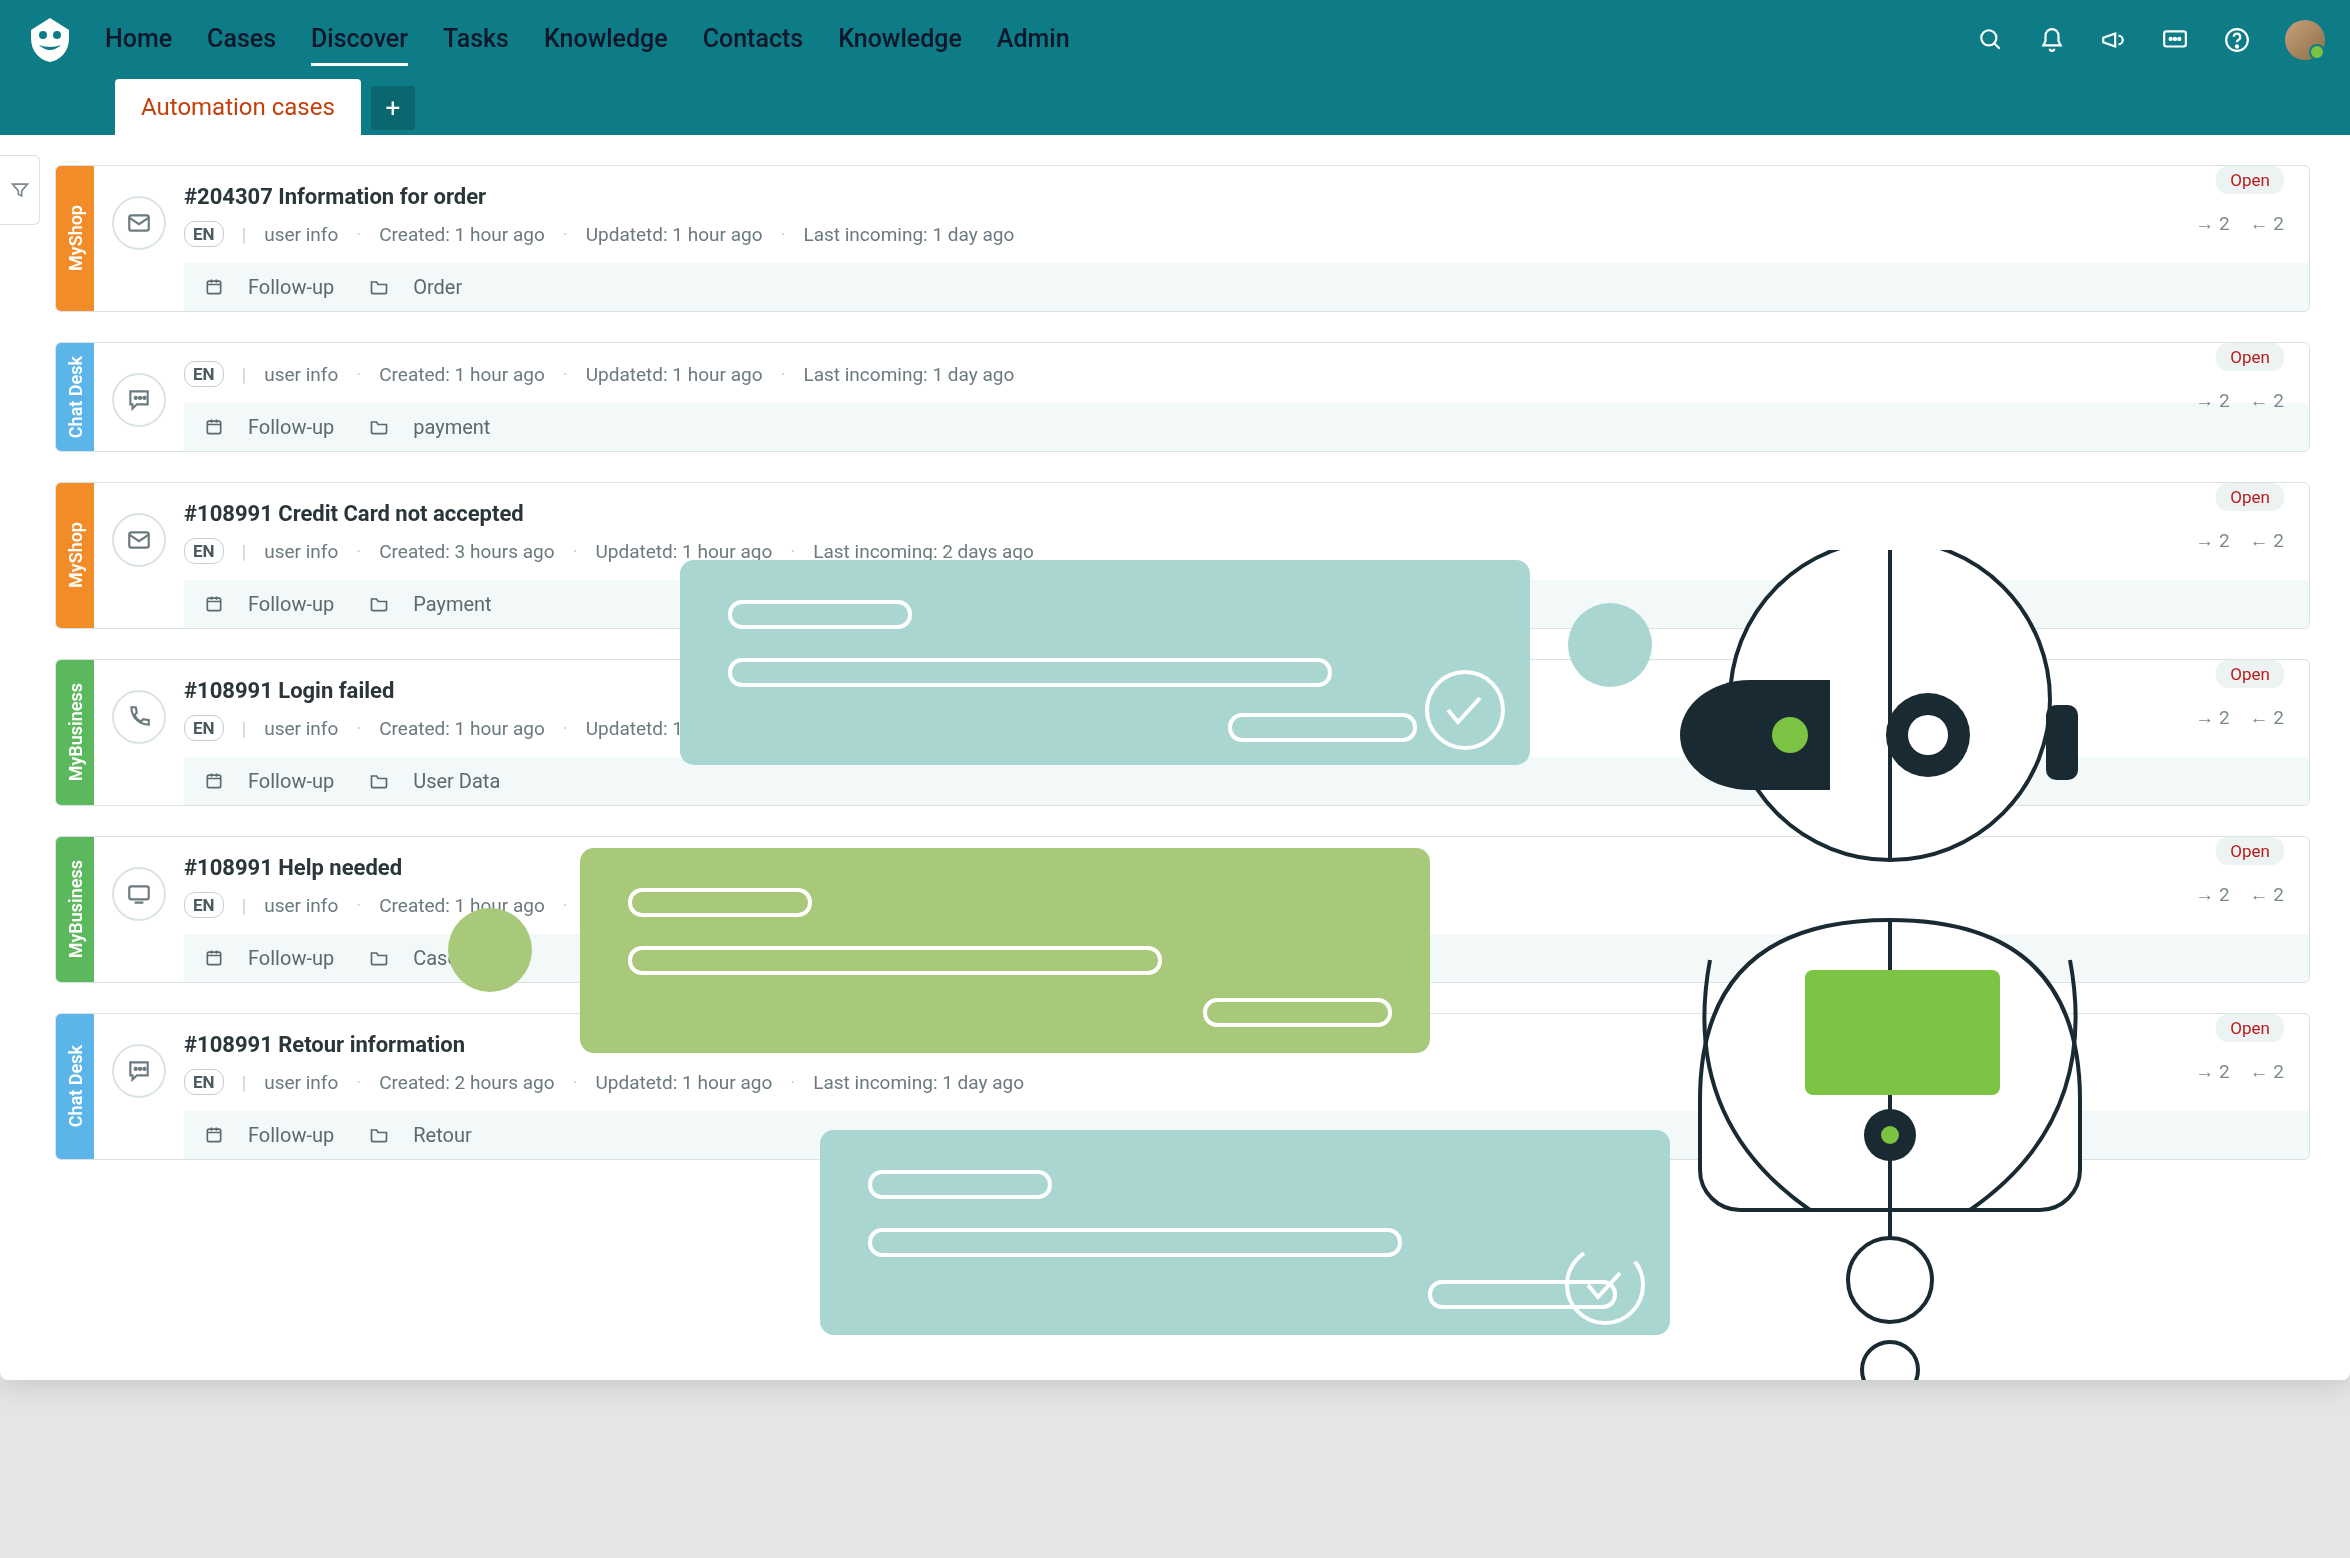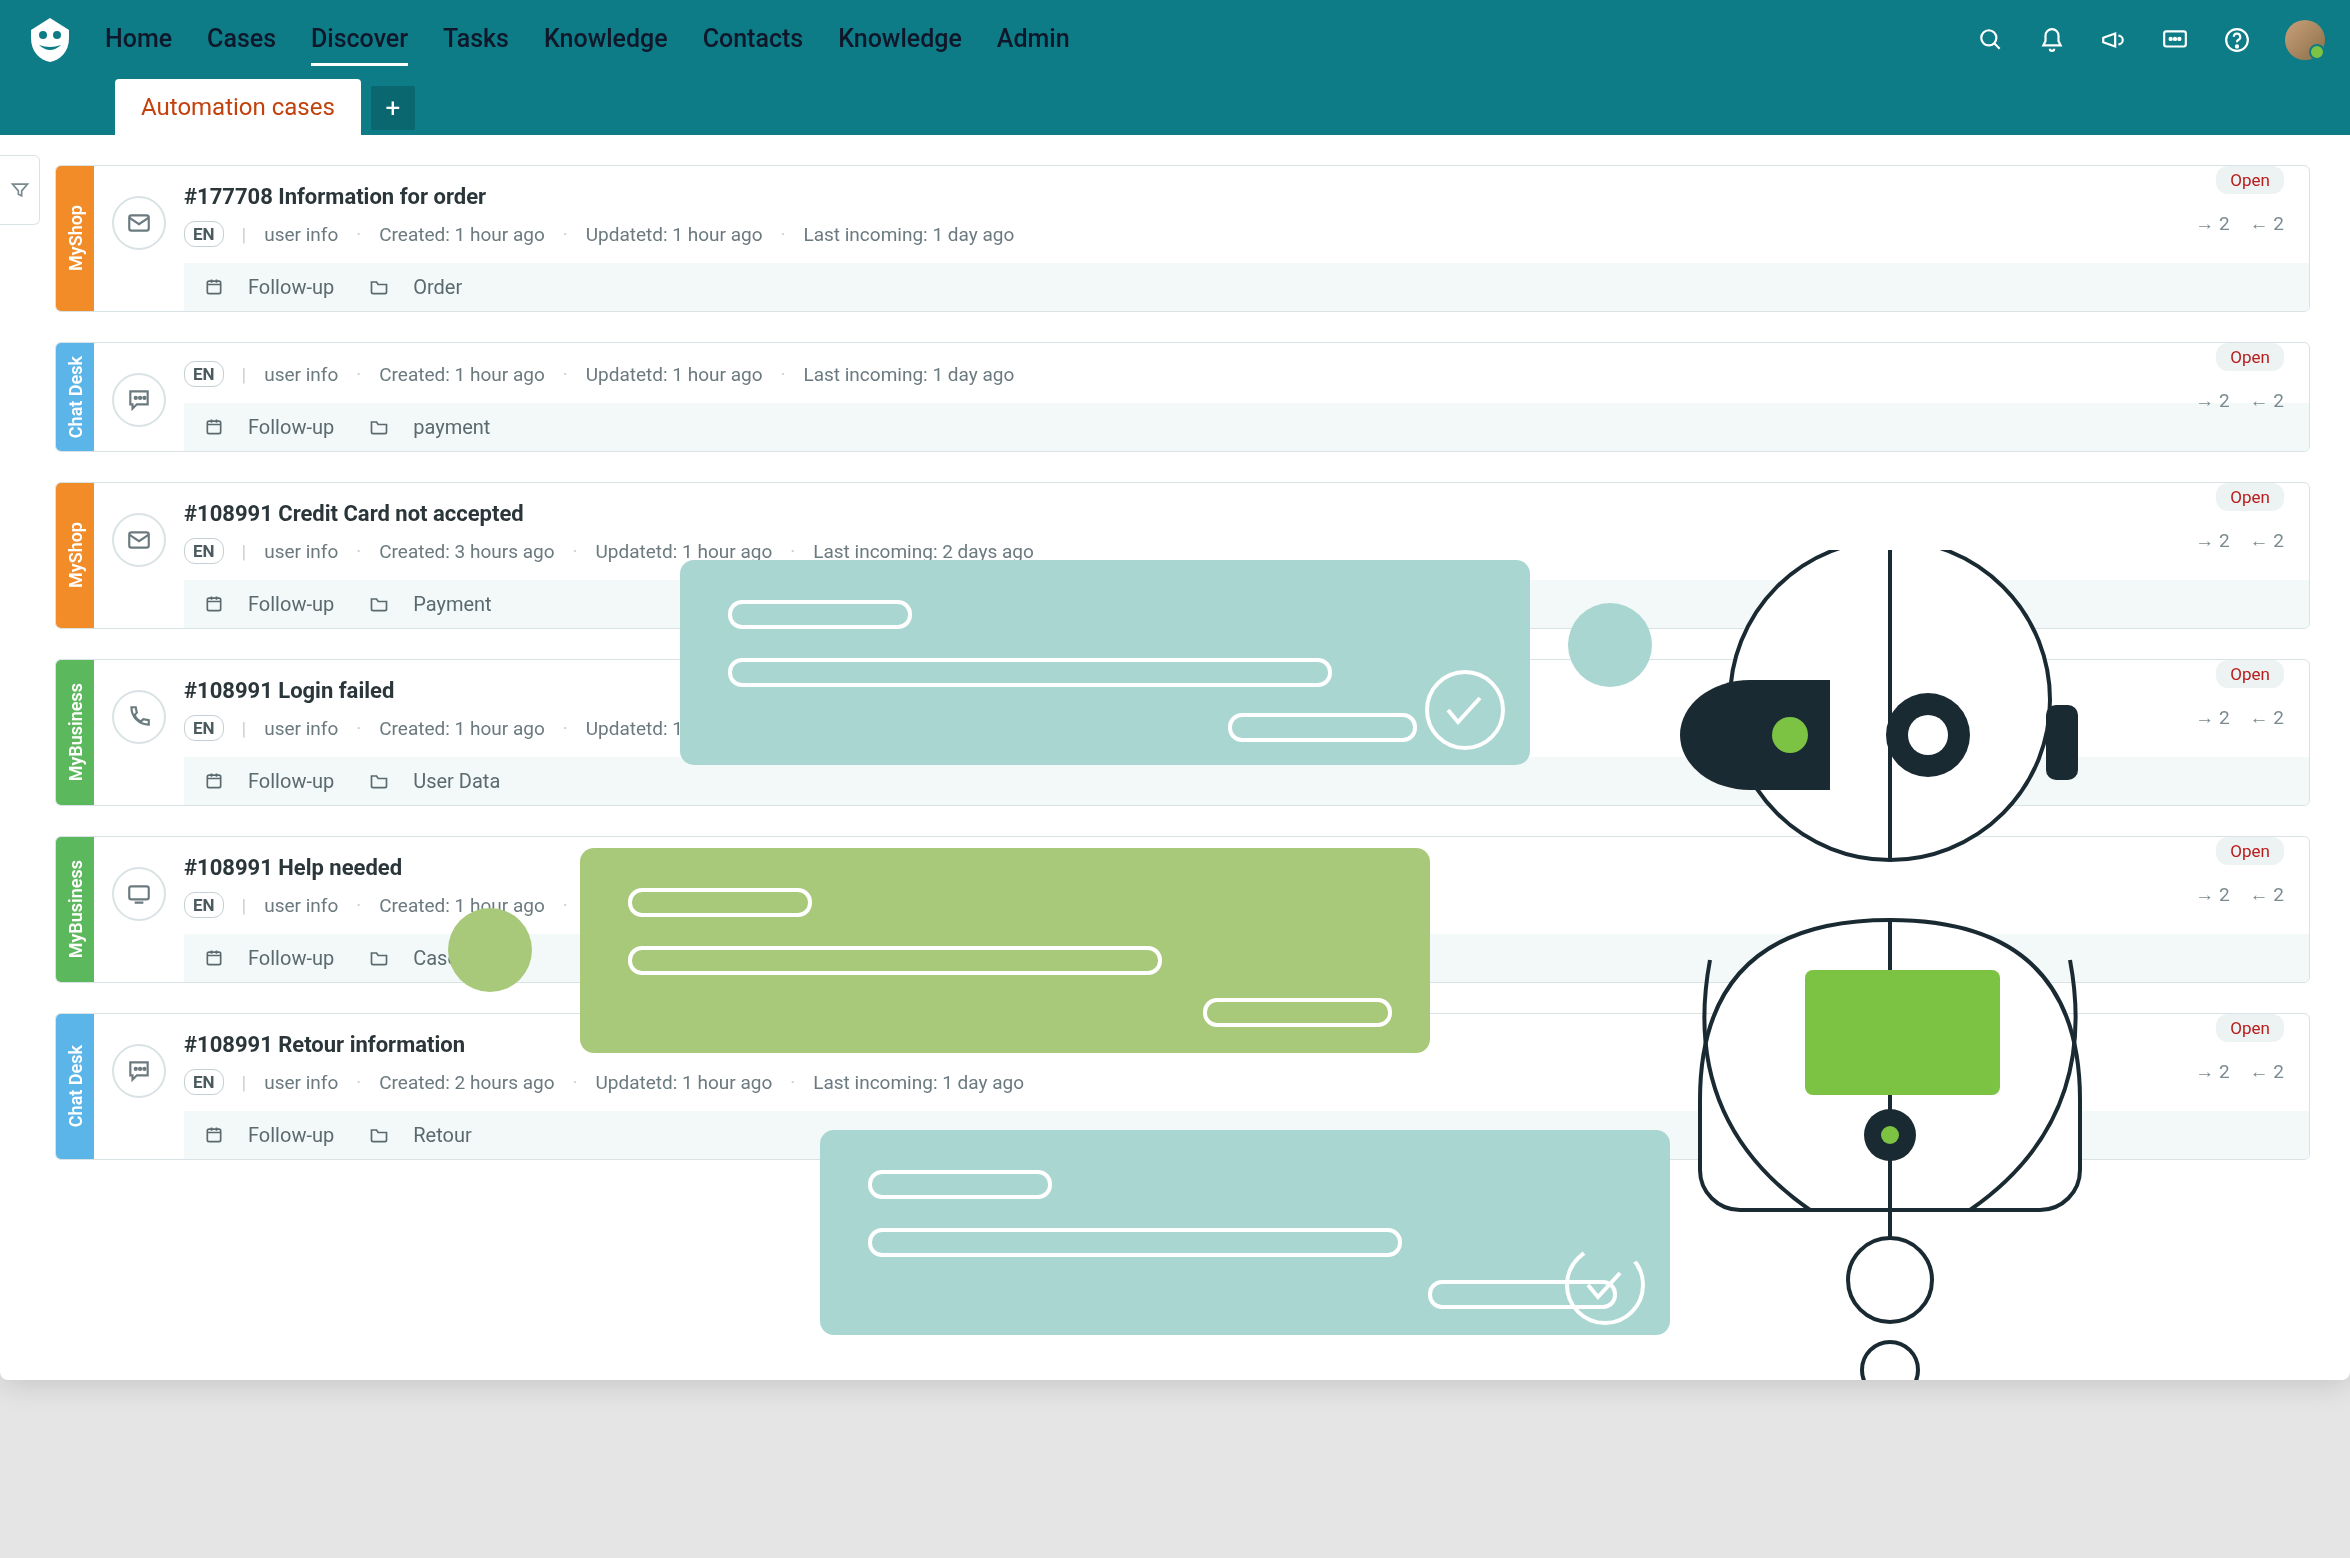--- a/index.html
+++ b/index.html
@@ -125,21 +125,21 @@
     <div class="channel-col">
             <div class="channel-icon">
               <svg width="26" height="26" viewBox="0 0 24 24" fill="none" stroke="#6b7a7f" stroke-width="2">
                 <rect x="3" y="5" width="18" height="14" rx="2"></rect>
                 <path d="M3 7l9 6 9-6"></path>
               </svg>
             </div>
           </div>
     <div class="case-body">
       <div class="case-main">
-        <div class="case-title">#177708 Information for order</div>
+        <div class="case-title">#204307 Information for order</div>
         <div class="meta-row">
           <span class="lang-badge">EN</span>
           <span class="sep">|</span>
           <span>user info</span>
           <span class="sep">·</span>
           <span>Created: 1 hour ago</span>
           <span class="sep">·</span>
           <span>Updatetd: 1 hour ago</span>
           <span class="sep">·</span>
           <span>Last incoming: 1 day ago</span>

